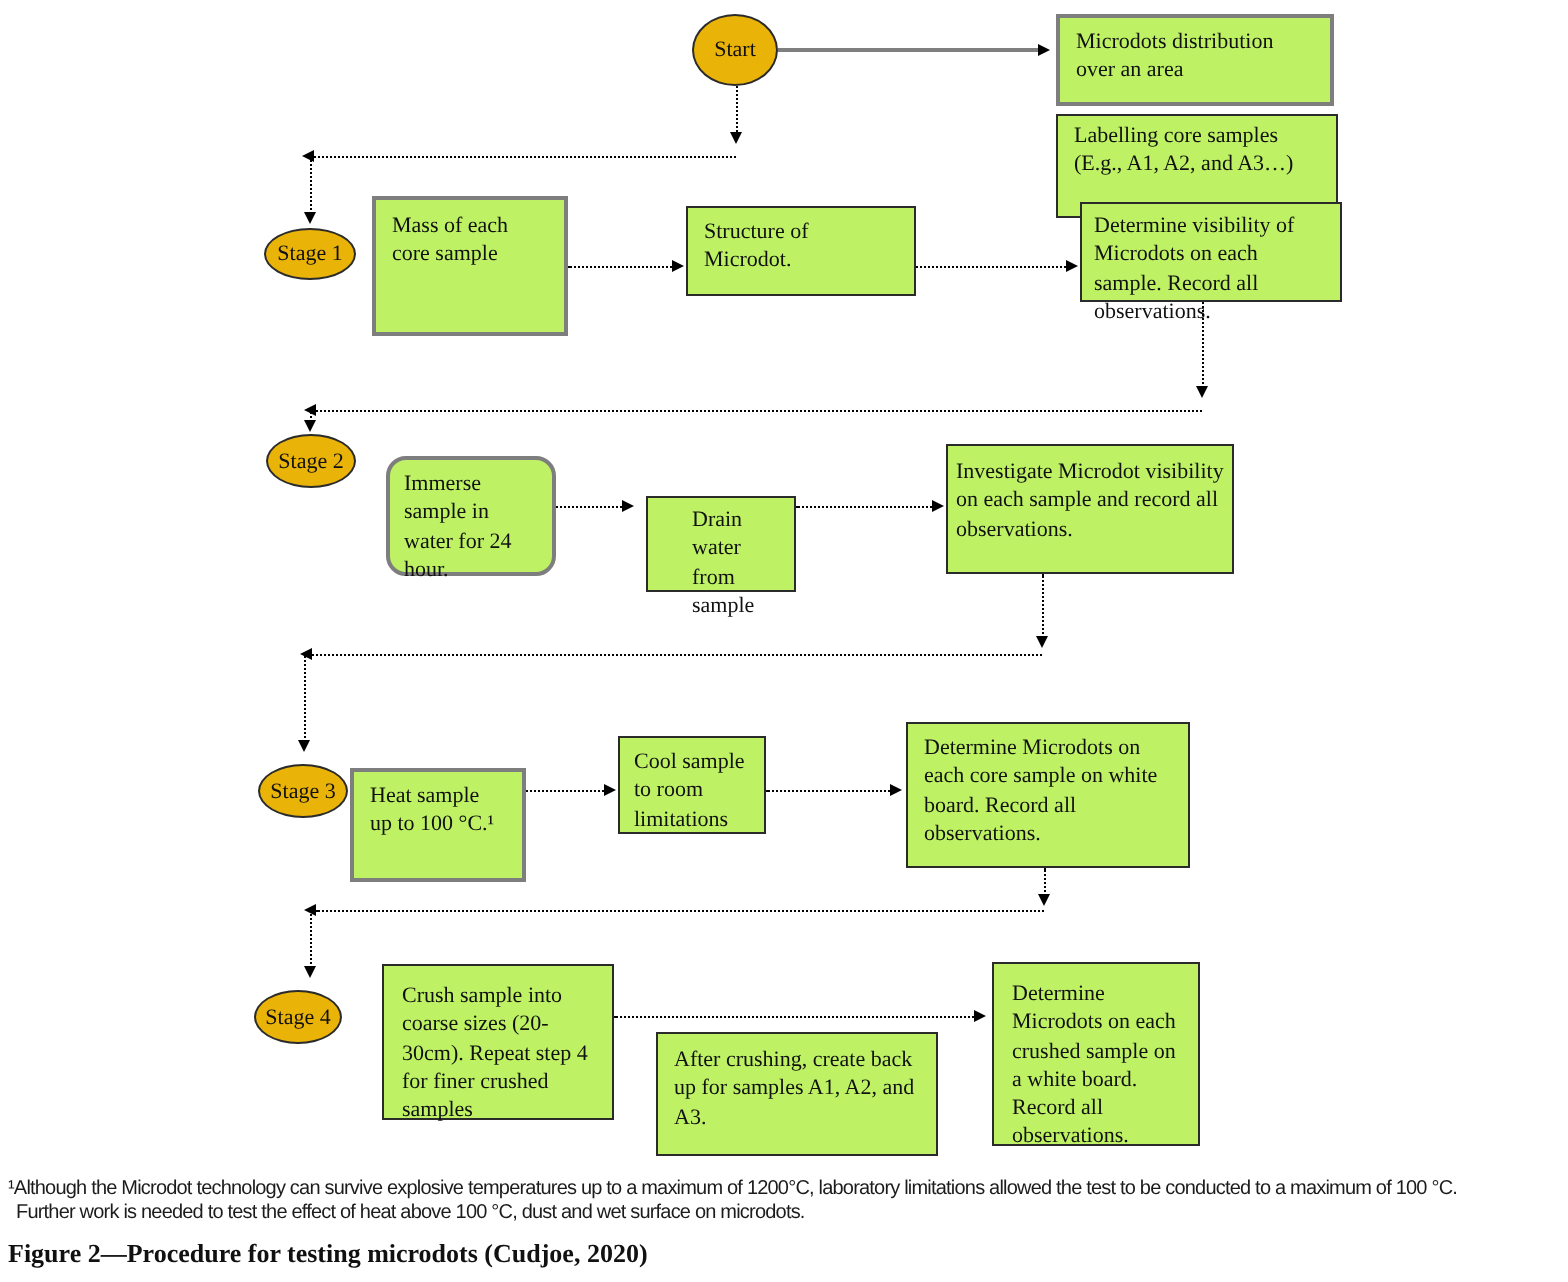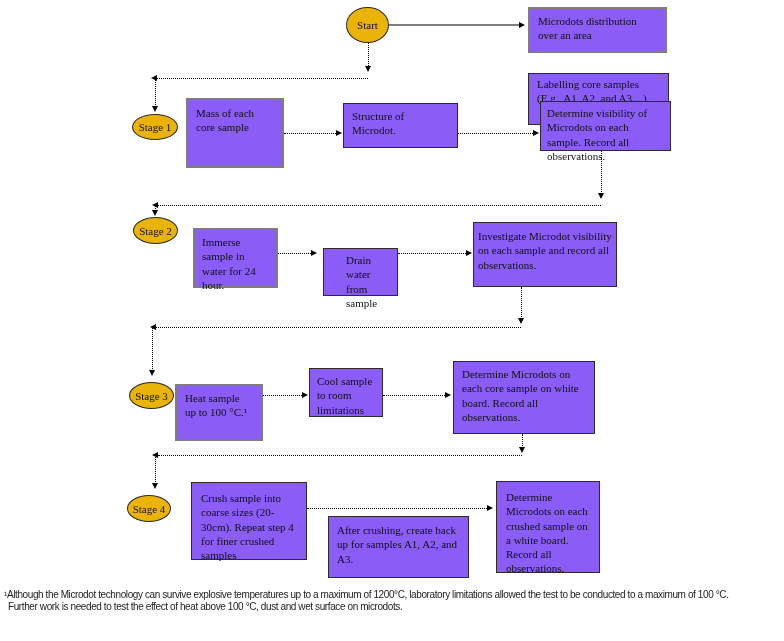--- a/index.html
+++ b/index.html
@@ -1,18 +1,18 @@
 <!DOCTYPE html>
 <html><head>
 <meta charset="utf-8">
 <style>
   html,body{margin:0;padding:0;background:#fff;}
   .canvas{position:relative;width:784px;height:641px;background:#ffffff;overflow:hidden;
           font-family:"Liberation Serif",serif;}
-  .node{position:absolute;box-sizing:border-box;background:#8b5cf6;border:1px solid #2b2b2b;
+  .node{position:absolute;box-sizing:border-box;background:#bef264;border:1px solid #2b2b2b;
         font-size:11px;line-height:1.3;color:#111;}
   .node.gray{border:2px solid #7e7e7e;}
   .oval{position:absolute;box-sizing:border-box;background:#eab308;border:1.4px solid #2b2b2b;
         border-radius:50%;display:flex;align-items:center;justify-content:center;
         font-size:11px;color:#111;}
   .hline{position:absolute;height:0;border-top:1px dotted #000;}
   .vline{position:absolute;width:0;border-left:1px dotted #000;}
   .solidline{position:absolute;height:0;border-top:2px solid #7f7f7f;}
   .ah{position:absolute;width:0;height:0;}
   .ah-right{border-top:3.5px solid transparent;border-bottom:3.5px solid transparent;border-left:6px solid #000;}
@@ -38,25 +38,25 @@
     <span>Stage 2</span>
   </div>
   <div class="oval" style="left:129px;top:382px;width:45px;height:27px;">
     <span>Stage 3</span>
   </div>
   <div class="oval" style="left:127px;top:495px;width:44px;height:27px;">
     <span>Stage 4</span>
   </div>
 
   <div class="node gray" style="left:528px;top:7px;width:139px;height:46px;padding:5px 8px;">Microdots distribution over an area</div>
-  <div class="node" style="left:528px;top:73px;width:141px;height:52px;padding:3px 8px;">Labelling core samples (E.g., A1, A2, and A3…)</div>
+  <div class="node" style="left:528px;top:57px;width:141px;height:52px;padding:3px 8px;">Labelling core samples (E.g., A1, A2, and A3…)</div>
   <div class="node" style="left:540px;top:101px;width:131px;height:50px;padding:4px 6px;">Determine visibility of Microdots on each sample. Record all observations.</div>
   <div class="node gray" style="left:186px;top:98px;width:98px;height:70px;padding:6px 8px;">Mass of each core sample</div>
   <div class="node" style="left:343px;top:103px;width:115px;height:45px;padding:5px 8px;">Structure of Microdot.</div>
-  <div class="node gray" style="left:193px;top:228px;width:85px;height:60px;padding:5px 7px;">Immerse sample in water for 24 hour.</div>
+  <div class="node gray" style="left:193px;top:228px;width:85px;height:60px;padding:5px 7px;border-radius:10px;">Immerse sample in water for 24 hour.</div>
   <div class="node" style="left:323px;top:248px;width:75px;height:48px;padding:4px 22px;">Drain water from sample</div>
   <div class="node" style="left:473px;top:222px;width:144px;height:65px;padding:6px 4px;">Investigate Microdot visibility on each sample and record all observations.</div>
   <div class="node gray" style="left:175px;top:364px;width:88px;height:57px;padding:5px 8px;margin-top:20px;">Heat sample up to 100 °C.¹</div>
   <div class="node" style="left:309px;top:368px;width:74px;height:49px;padding:5px 7px;">Cool sample to room limitations</div>
   <div class="node" style="left:453px;top:361px;width:142px;height:73px;padding:5px 8px;">Determine Microdots on each core sample on white board. Record all observations.</div>
   <div class="node" style="left:191px;top:482px;width:116px;height:78px;padding:8px 9px;">Crush sample into coarse sizes (20-30cm). Repeat step 4 for finer crushed samples</div>
   <div class="node" style="left:328px;top:516px;width:141px;height:62px;padding:6px 8px;">After crushing, create back up for samples A1, A2, and A3.</div>
   <div class="node" style="left:496px;top:481px;width:104px;height:92px;padding:8px 9px;">Determine Microdots on each crushed sample on a white board. Record all observations.</div>
 
   <div class="solidline" style="left:389px;top:24px;width:130px;"></div>
@@ -103,14 +103,15 @@
   <div class="hline" style="left:158px;top:455px;width:364px;"></div>
   <div class="ah ah-left" style="left:152px;top:451.5px;"></div>
   <div class="vline" style="left:155px;top:455px;height:29px;"></div>
   <div class="ah ah-down" style="left:151.5px;top:483px;"></div>
 
   <div class="hline" style="left:307px;top:508px;width:180px;"></div>
   <div class="ah ah-right" style="left:487px;top:504.5px;"></div>
 
   <div class="footnote" style="top:589px;">¹Although the Microdot technology can survive explosive temperatures up to a maximum of 1200°C, laboratory limitations allowed the test to be conducted to a maximum of 100 °C.</div>
   <div class="footnote" style="top:601px;left:8px;">Further work is needed  to test the effect of heat above 100 °C, dust and wet surface on microdots.</div>
+  <div class="caption">Figure 2—Procedure for testing microdots (Cudjoe, 2020)</div>
 
 </div>
 
 </body></html>

